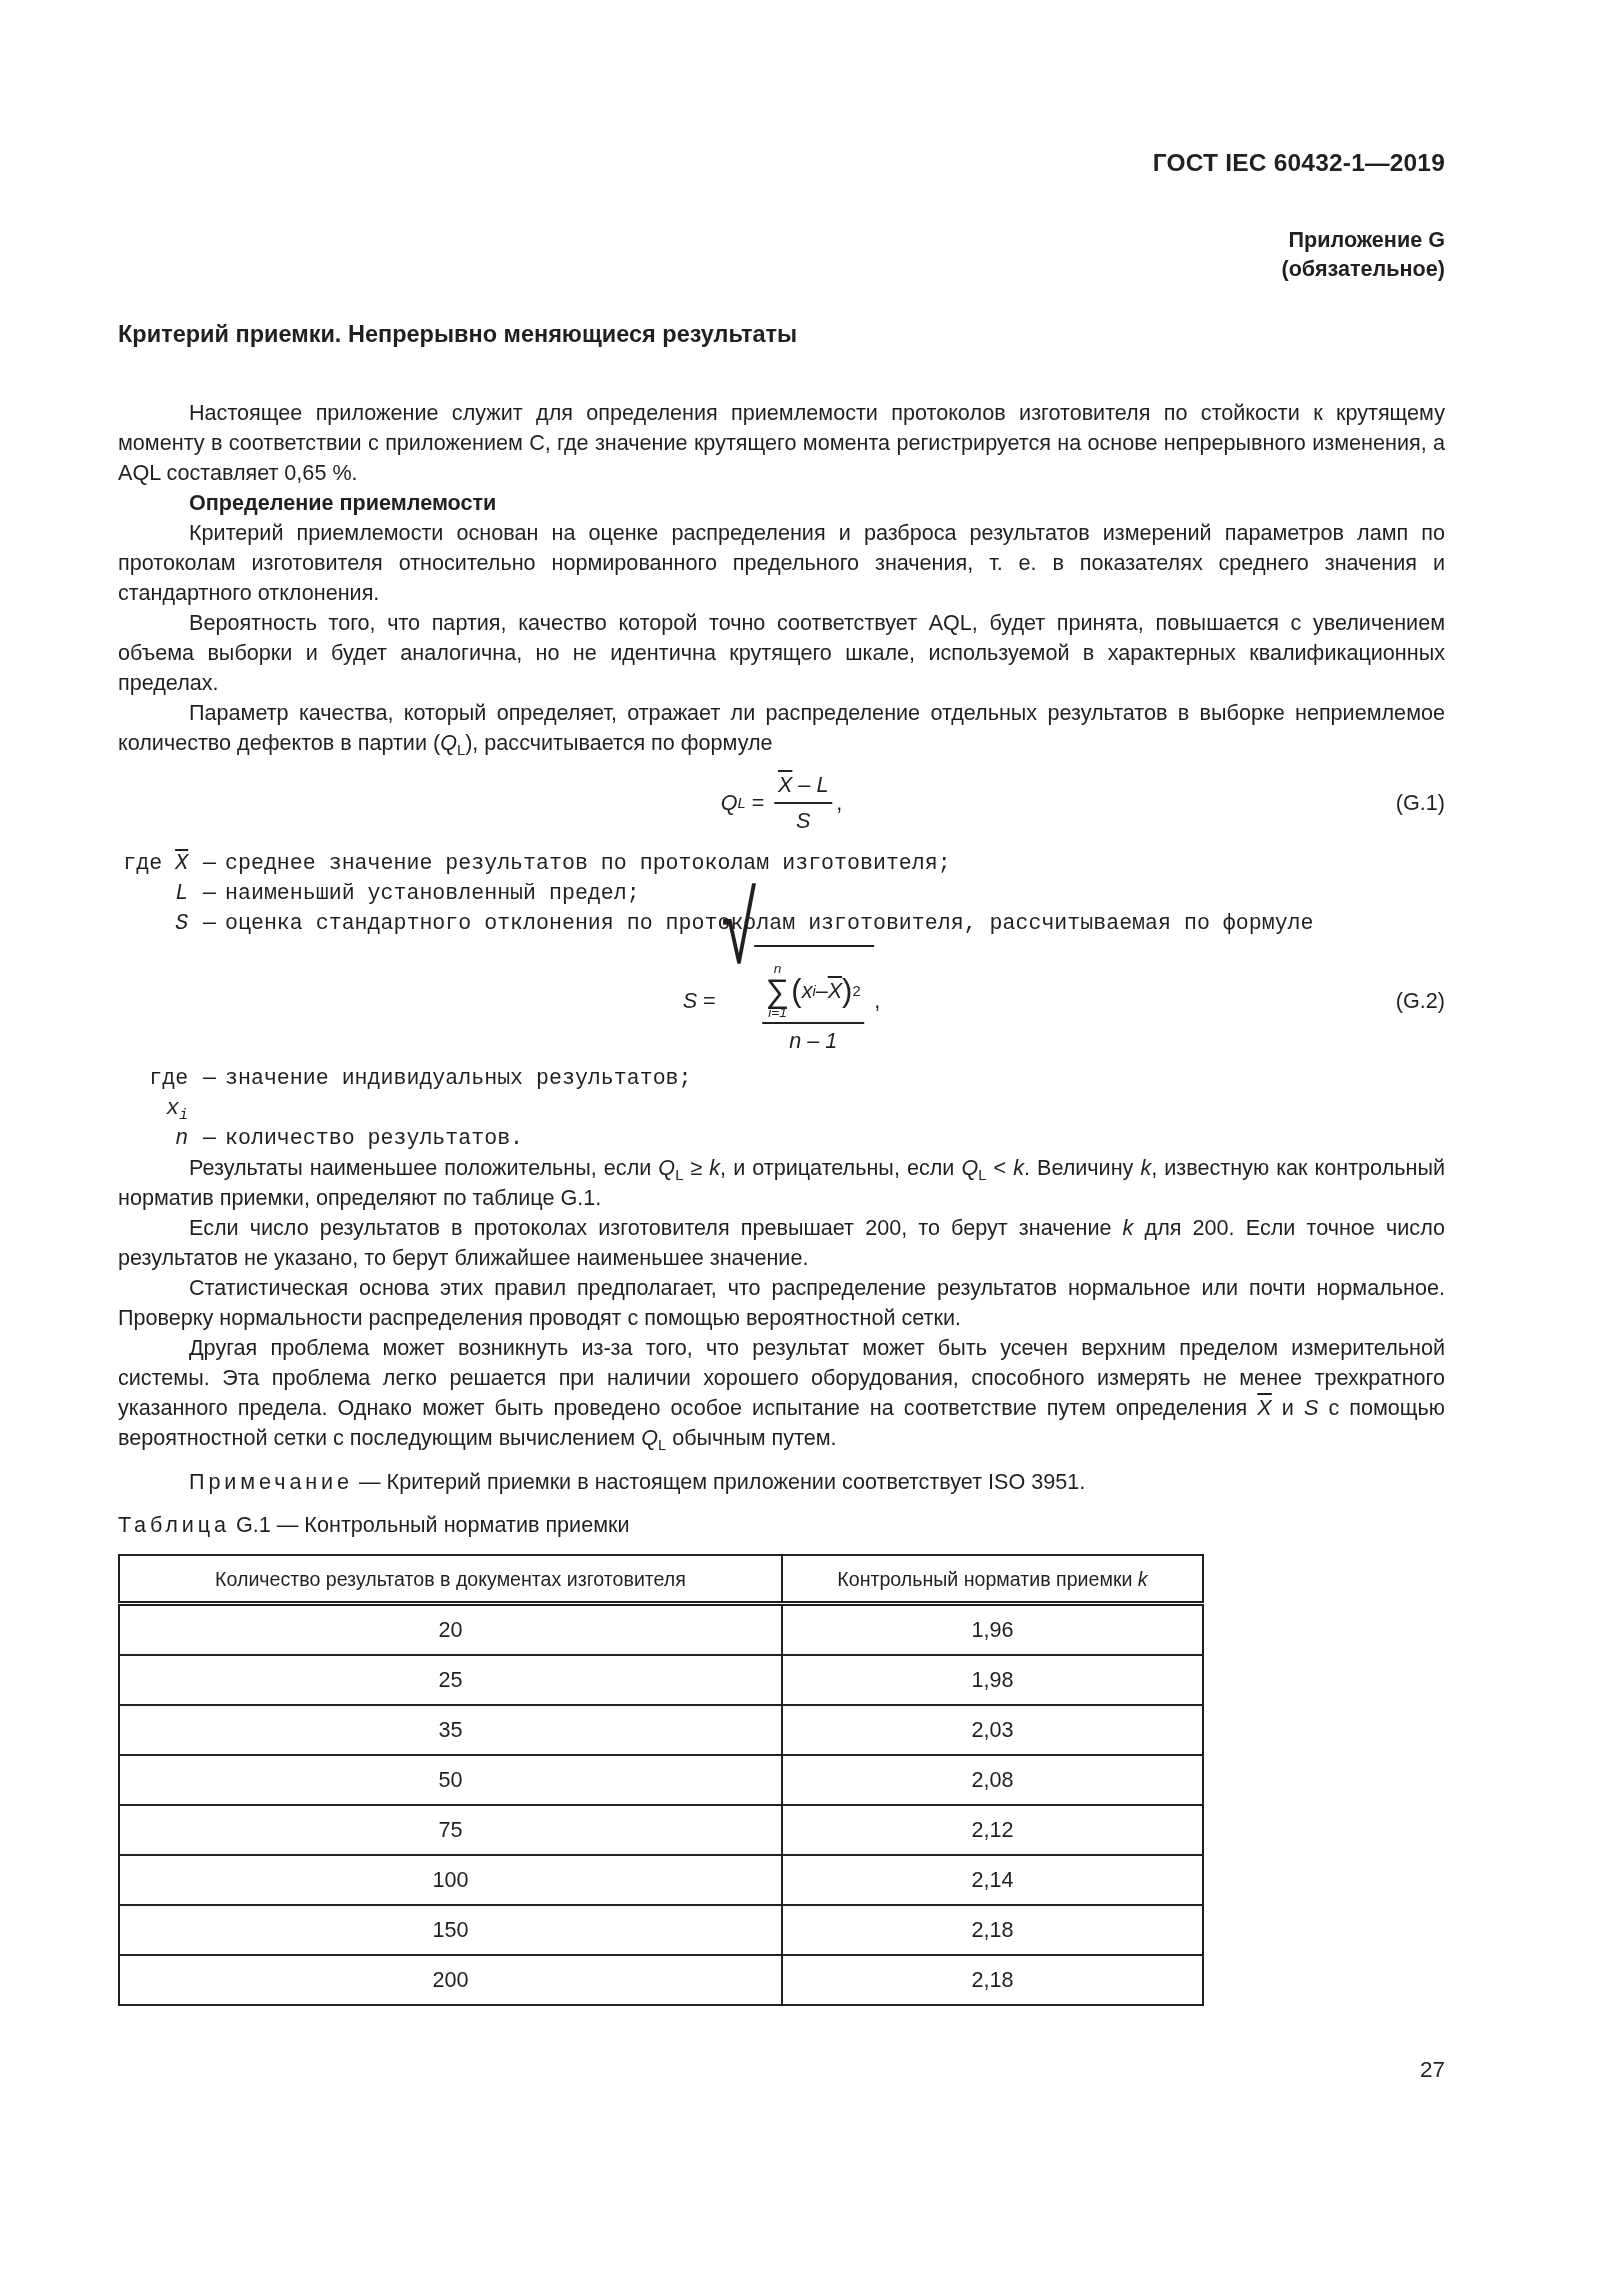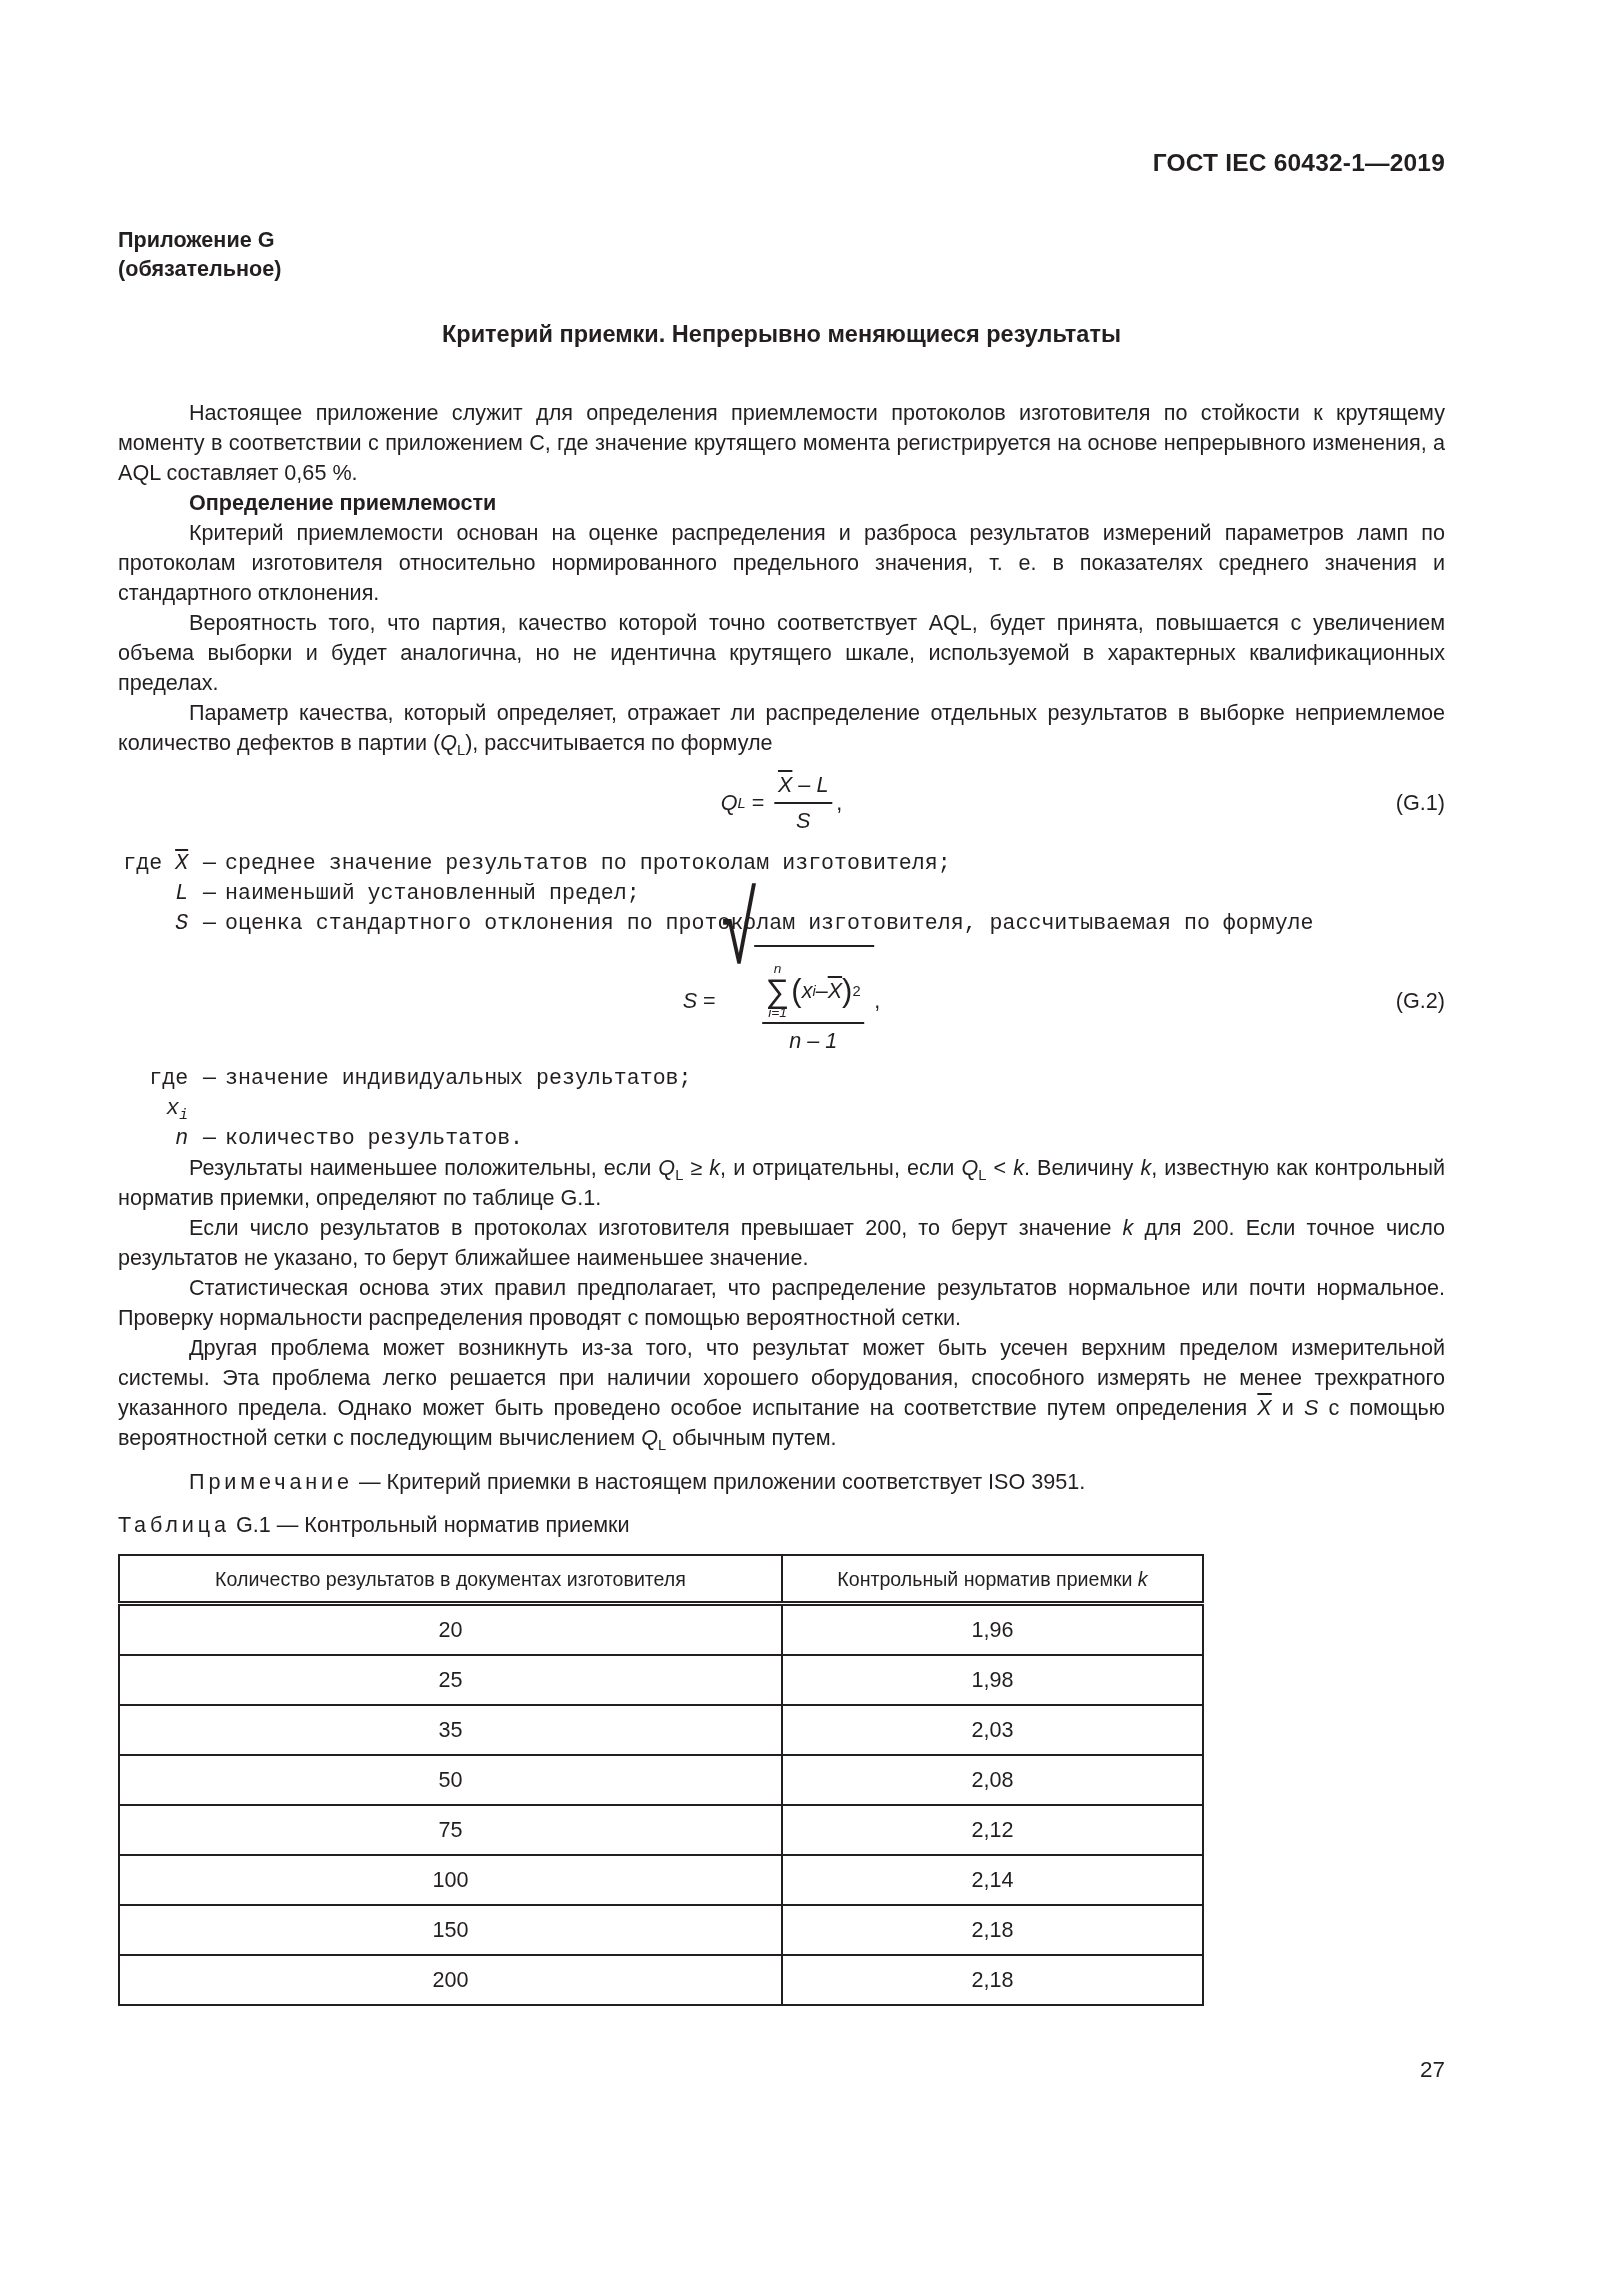--- a/index.html
+++ b/index.html
@@ -6,25 +6,25 @@
   body {
     width: 1621px; height: 2293px; position: relative; overflow: hidden;
     font-family: "Liberation Sans", sans-serif; color: #231f20;
   }
   .page { position: absolute; left: 118px; top: 0; width: 1327px; }
   .std-header {
     position: absolute; top: 149px; right: 0;
     font-weight: bold; font-size: 24.5px; letter-spacing: 0.2px; margin-left: 20px;
   }
   .annex-title {
-    position: absolute; top: 225px; left: 0; width: 1327px; text-align: left;
+    position: absolute; top: 225px; left: 0; width: 1327px; text-align: right;
     font-weight: bold; font-size: 21.6px; line-height: 29px;
   }
   .section-title {
-    position: absolute; top: 321px; left: 0; width: 1327px; text-align: center;
+    position: absolute; top: 321px; left: 0; width: 1327px; text-align: left;
     font-weight: bold; font-size: 23.5px;
   }
   .body { position: absolute; top: 398px; left: 0; width: 1327px; font-size: 21.6px; line-height: 30px; }
   p { margin: 0; text-align: justify; text-indent: 71px; }
   p.bold { font-weight: bold; }
   i { font-style: italic; }
   sub { font-size: 14.7px; vertical-align: -4.9px; line-height: 0; }
   sup { font-size: 14.7px; line-height: 0; }
   .ovl { text-decoration: overline; }
 

